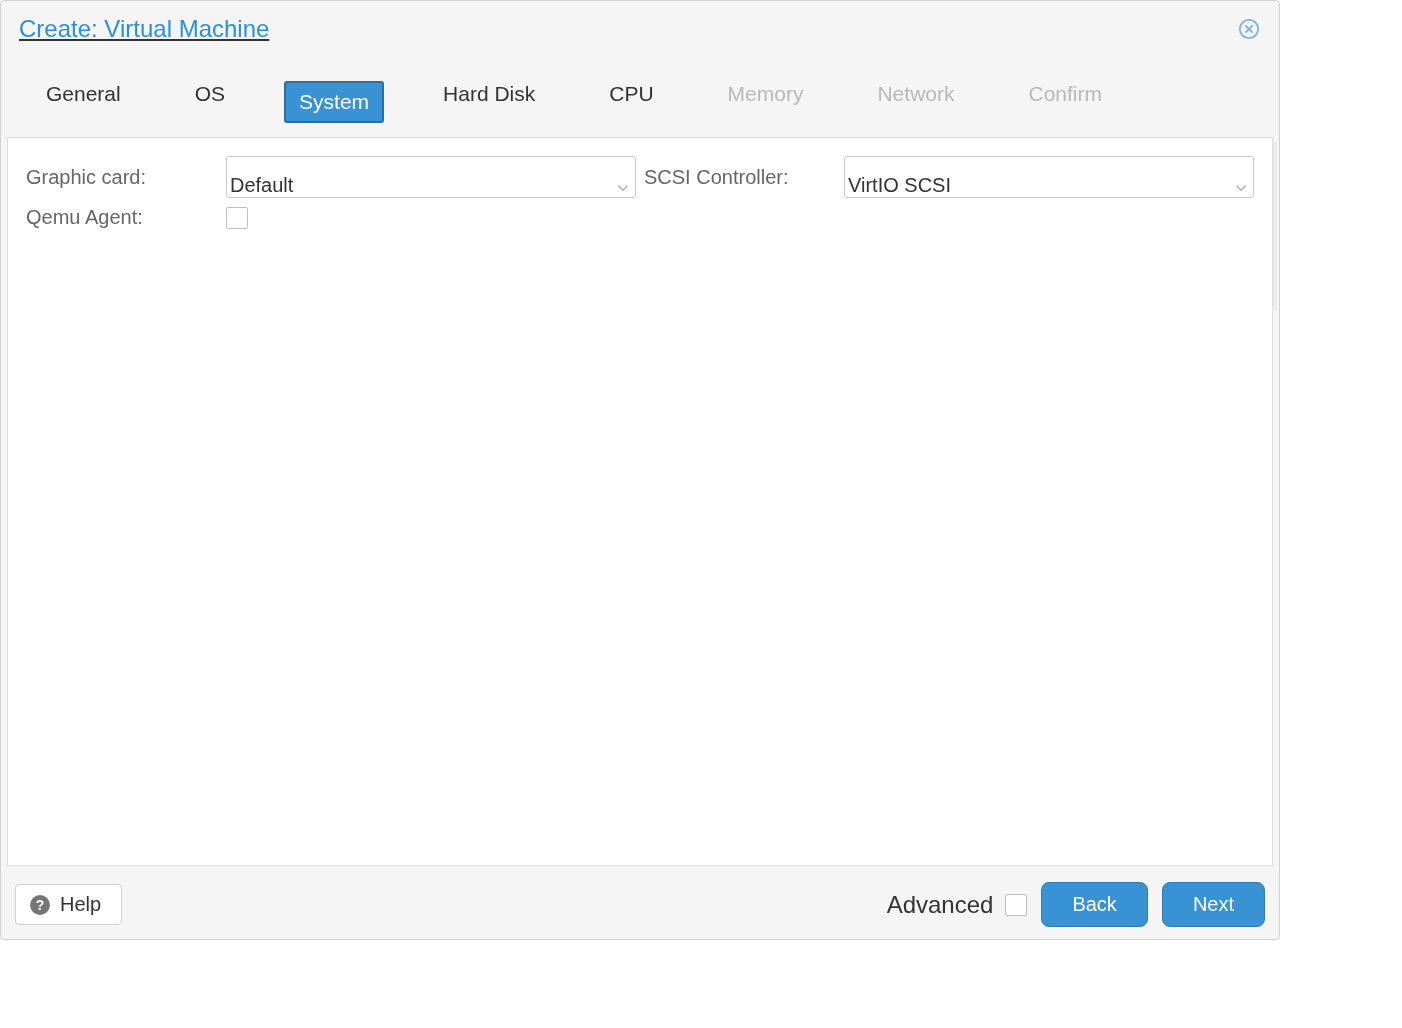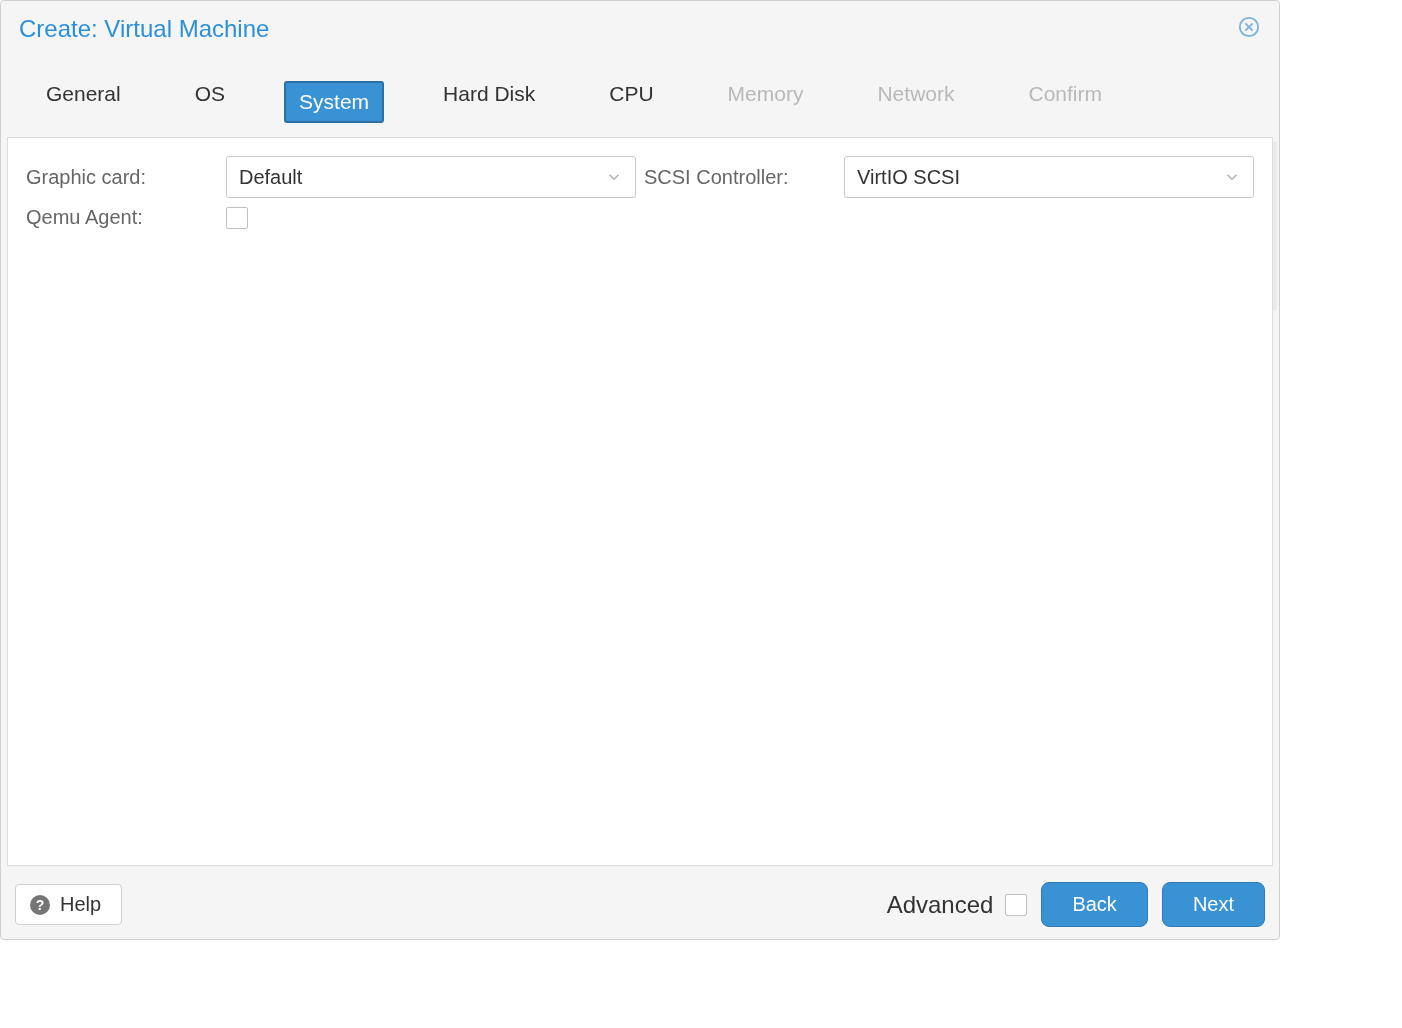--- a/index.html
+++ b/index.html
@@ -15,23 +15,24 @@
     margin: 0;
     background: #f5f5f5;
     border: 1px solid #d0d0d0;
     border-radius: 4px;
     display: flex;
     flex-direction: column;
     position: relative;
   }
   .titlebar {
     display: flex;
-    align-items: center;
+    align-items: flex-end;
     justify-content: space-between;
     padding: 14px 18px 10px 18px;
+    text-decoration: underline;
   }
   .title {
     font-size: 24px;
     font-weight: 400;
     color: #2b90d9;
   }
   .close-btn {
     width: 24px; height: 24px;
     cursor: pointer;
     display: flex; align-items: center; justify-content: center;
@@ -91,23 +92,23 @@
     font-size: 20px;
     color: #666;
   }
   .combo {
     flex: 1;
     height: 42px;
     border: 1px solid #c9c9c9;
     border-radius: 3px;
     background: #fff;
     display: flex;
-    align-items: center;
+    align-items: flex-end;
     justify-content: space-between;
-    padding: 0 12px;
+    padding: 0 3px;
     cursor: pointer;
   }
   .combo-value {
     font-size: 20px;
     color: #333;
   }
   .combo .chev { color: #b0b0b0; }
   .chev svg { width: 18px; height: 18px; display:block; }
 
   .checkbox {

